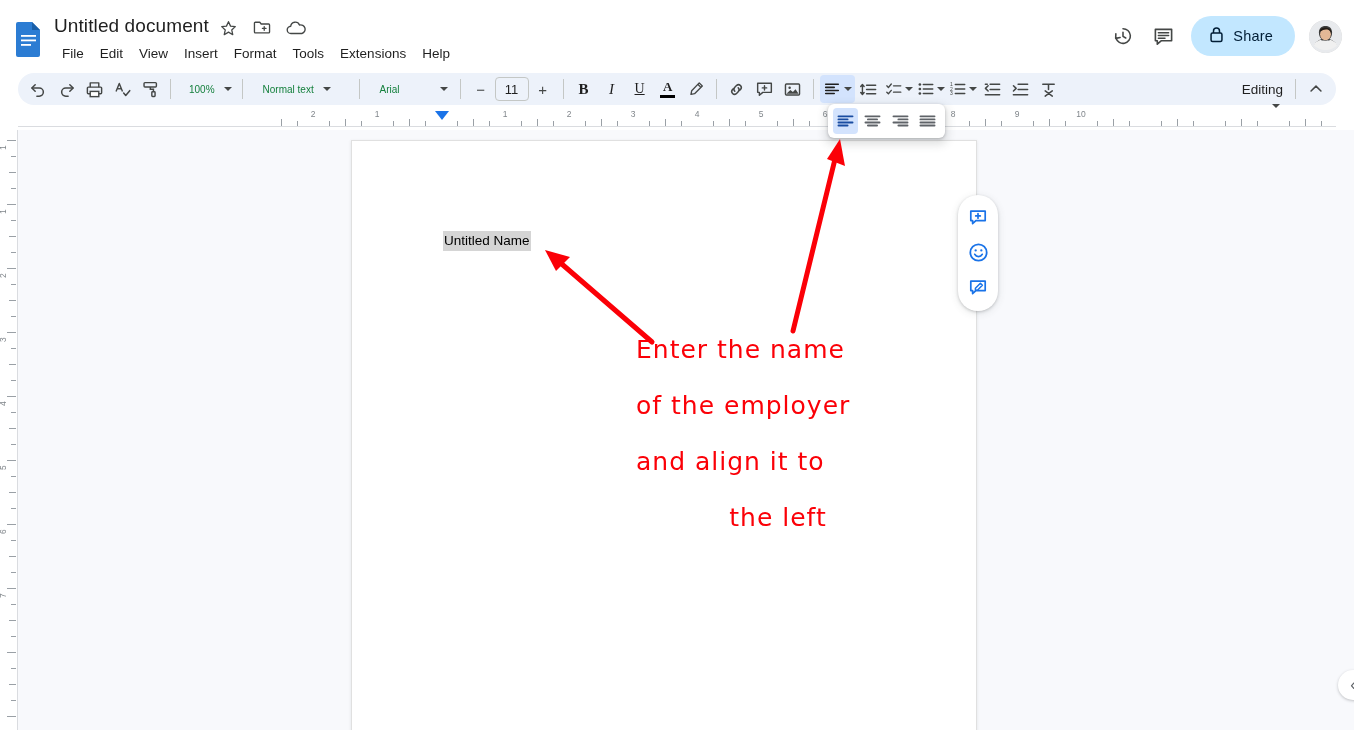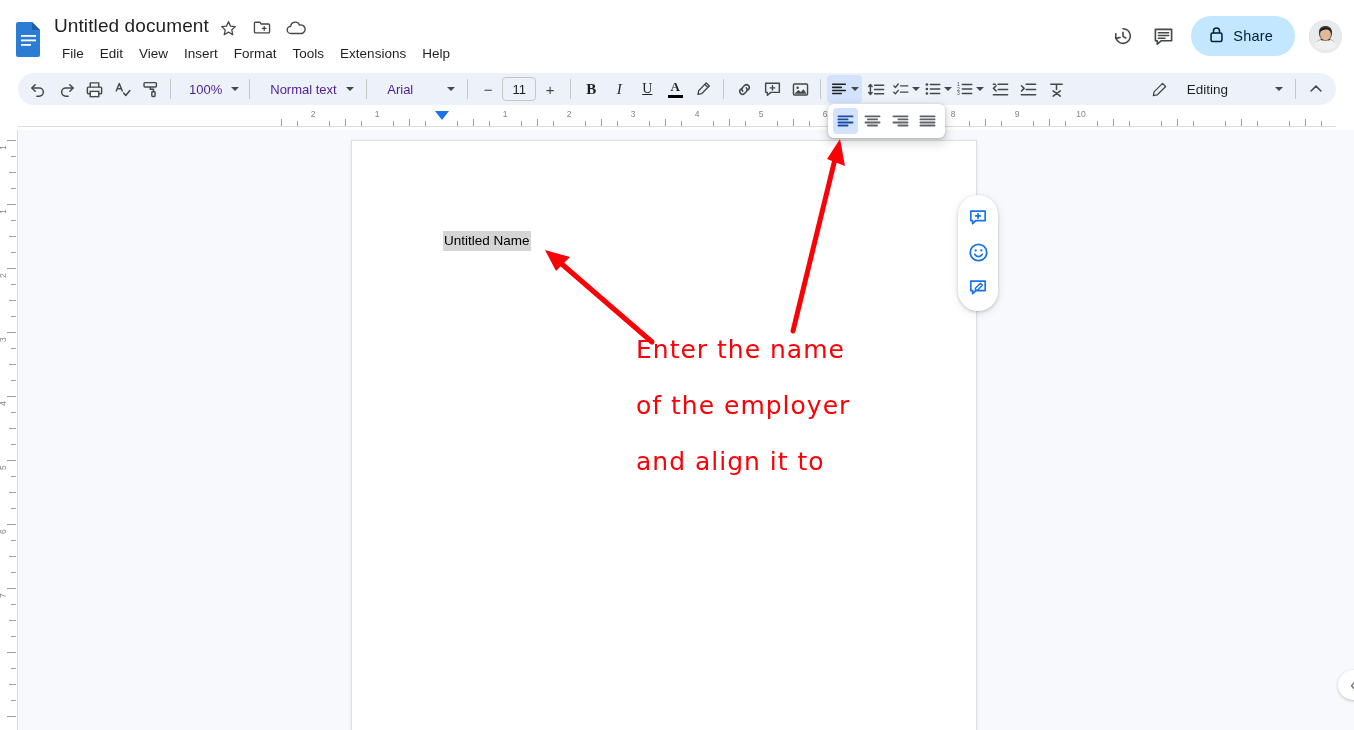--- a/index.html
+++ b/index.html
@@ -110,21 +110,21 @@
     flex: none;
   }
   .tb.active { background: #d3e3fd; }
   .tb-sep {
     width: 1px; height: 20px;
     background: #c4c7c5;
     margin: 0 6px;
     flex: none;
   }
   .tb-text {
-    font-size: 13px; color: #4c1d95;
+    font-size: 10px; color: #15803d;
     padding: 0 4px;
     white-space: nowrap;
   }
   .caret {
     width: 0; height: 0;
     border-left: 4px solid transparent;
     border-right: 4px solid transparent;
     border-top: 4px solid #444746;
     margin-left: 5px;
   }
@@ -152,21 +152,22 @@
     border-radius: 4px;
     background: #edf2fa;
     display: flex; align-items: center; justify-content: center;
     font-size: 13px; color: #1f1f1f;
     cursor: text;
   }
   .editing-ctl {
     display: flex; align-items: center;
     height: 28px; padding: 0 6px 0 8px;
     border-radius: 4px; cursor: pointer;
-    gap: 19px;
+    gap: 7px;
+    flex-direction: column;
   }
   .editing-label { font-size: 13.5px; color: #1f1f1f; }
 
   
   .align-dd {
     position: absolute;
     left: 828px; top: 104px;
     width: 117px; height: 34px;
     background: #ffffff;
     border-radius: 6px;
@@ -787,15 +788,16 @@
     <g>
       <path d="M793 331 L836 155" stroke="#fb0007" stroke-width="5" stroke-linecap="round" fill="none"></path>
       <path d="M840 139 L845 166 L827 159 Z" fill="#fb0007"></path>
     </g>
   </svg>
 
   <div class="annot-text">
     <span class="annot-line l1">Enter the name</span>
     <span class="annot-line l2">of the employer</span>
     <span class="annot-line l3">and align it to</span>
+    <span class="annot-line l4">the left</span>
   </div>
 
 </div>
 
 </body></html>

